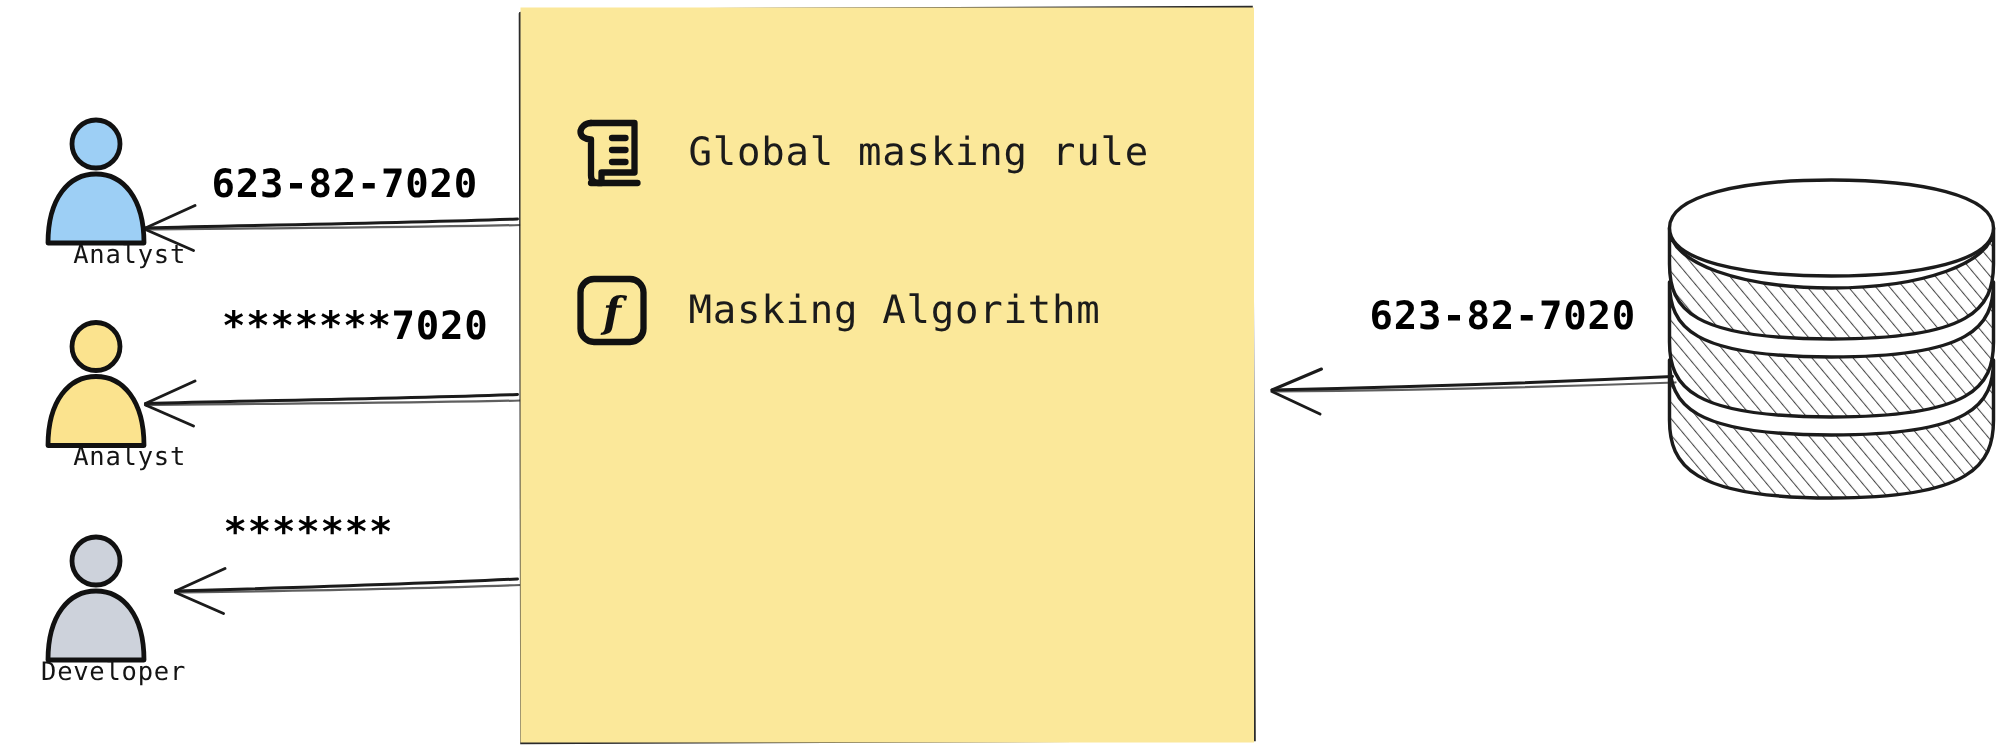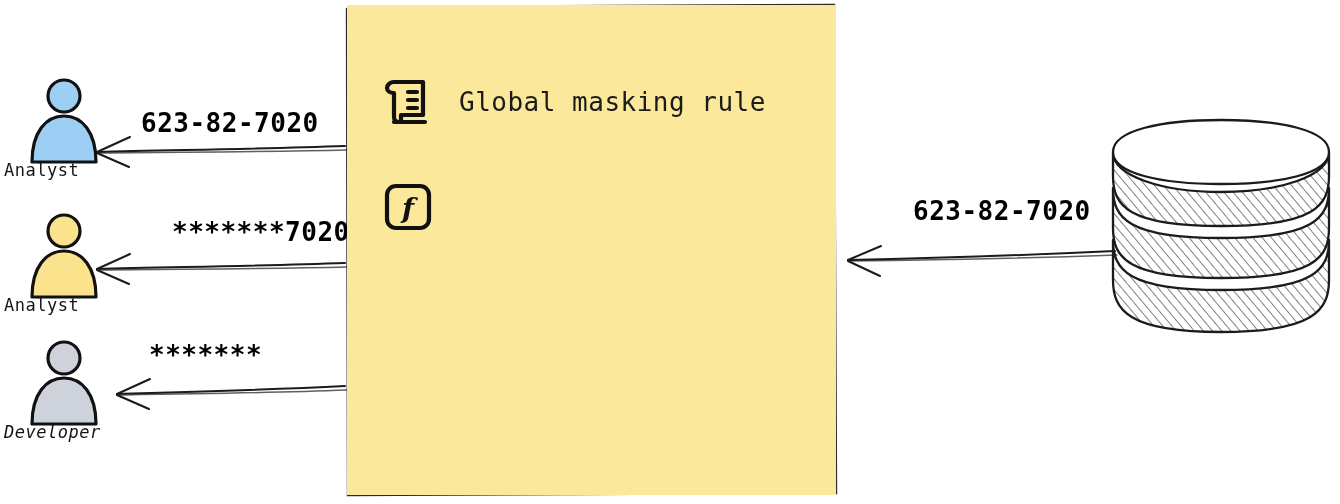--- a/index.html
+++ b/index.html
@@ -19,21 +19,21 @@
     position: absolute;
     inset: 0;
     width: 1340px;
     height: 504px;
   }
 
   
   .actor {
     position: absolute;
     width: 120px;
-    text-align: left;
+    text-align: right;
   }
   .actor-figure {
     width: 88px;
     height: 86px;
     margin: 0 auto;
     display: block;
   }
   .actor-label {
     font-family: "DejaVu Sans Mono", "Liberation Mono", monospace;
     font-size: 17px;
@@ -173,31 +173,31 @@
 </div>
 
 <div class="actor" style="left:4px; top:213px;">
   <svg class="actor-figure" viewBox="0 0 88 86" xmlns="http://www.w3.org/2000/svg">
     <circle cx="44" cy="18" r="16" fill="#fbe38e" stroke="#111" stroke-width="3.2"></circle>
     <path d="M12,84 C12,54 26,38 44,38 C62,38 76,54 76,84 Z" fill="#fbe38e" stroke="#111" stroke-width="3.2" stroke-linejoin="round"></path>
   </svg>
   <div class="actor-label">Analyst</div>
 </div>
 
-<div class="actor" style="left:4px; top:340px;font-style:italic;">
+<div class="actor" style="left:4px; top:356px;">
   <svg class="actor-figure" viewBox="0 0 88 86" xmlns="http://www.w3.org/2000/svg">
     <circle cx="44" cy="18" r="16" fill="#cdd2db" stroke="#111" stroke-width="3.2"></circle>
     <path d="M12,84 C12,54 26,38 44,38 C62,38 76,54 76,84 Z" fill="#cdd2db" stroke="#111" stroke-width="3.2" stroke-linejoin="round"></path>
   </svg>
   <div class="actor-label">Developer</div>
 </div>
 
 <div class="edge-label" style="left:141px; top:108px;">623-82-7020</div>
 
-<div class="edge-label" style="left:148px; top:217px;margin-left:24px;">*******7020</div>
+<div class="edge-label" style="left:148px; top:203px;">*******7020</div>
 
 <div class="edge-label" style="left:149px; top:340px;">*******</div>
 
 <div class="edge-label" style="left:913px; top:196px;">623-82-7020</div>
 
 <div id="policy-card">
   <div id="policy-list">
 
     <div class="policy-item">
       <svg class="policy-icon" viewBox="0 0 54 54" xmlns="http://www.w3.org/2000/svg" fill="none" stroke="#111" stroke-width="4.2" stroke-linecap="round" stroke-linejoin="round">
@@ -209,17 +209,18 @@
       </svg>
       <div class="policy-text">Global masking rule</div>
     </div>
 
 
     <div class="policy-item">
       <svg class="policy-icon" viewBox="0 0 54 54" xmlns="http://www.w3.org/2000/svg">
         <rect x="6" y="6" width="42" height="42" rx="9" fill="none" stroke="#111" stroke-width="4.2"></rect>
         <text x="27" y="38" text-anchor="middle" font-family="DejaVu Serif, Liberation Serif, serif" font-size="28" font-style="italic" font-weight="700" fill="#111">f</text>
       </svg>
+      <div class="policy-text">Masking Algorithm</div>
     </div>
 
 
   </div>
 </div>
 
 </body></html>

